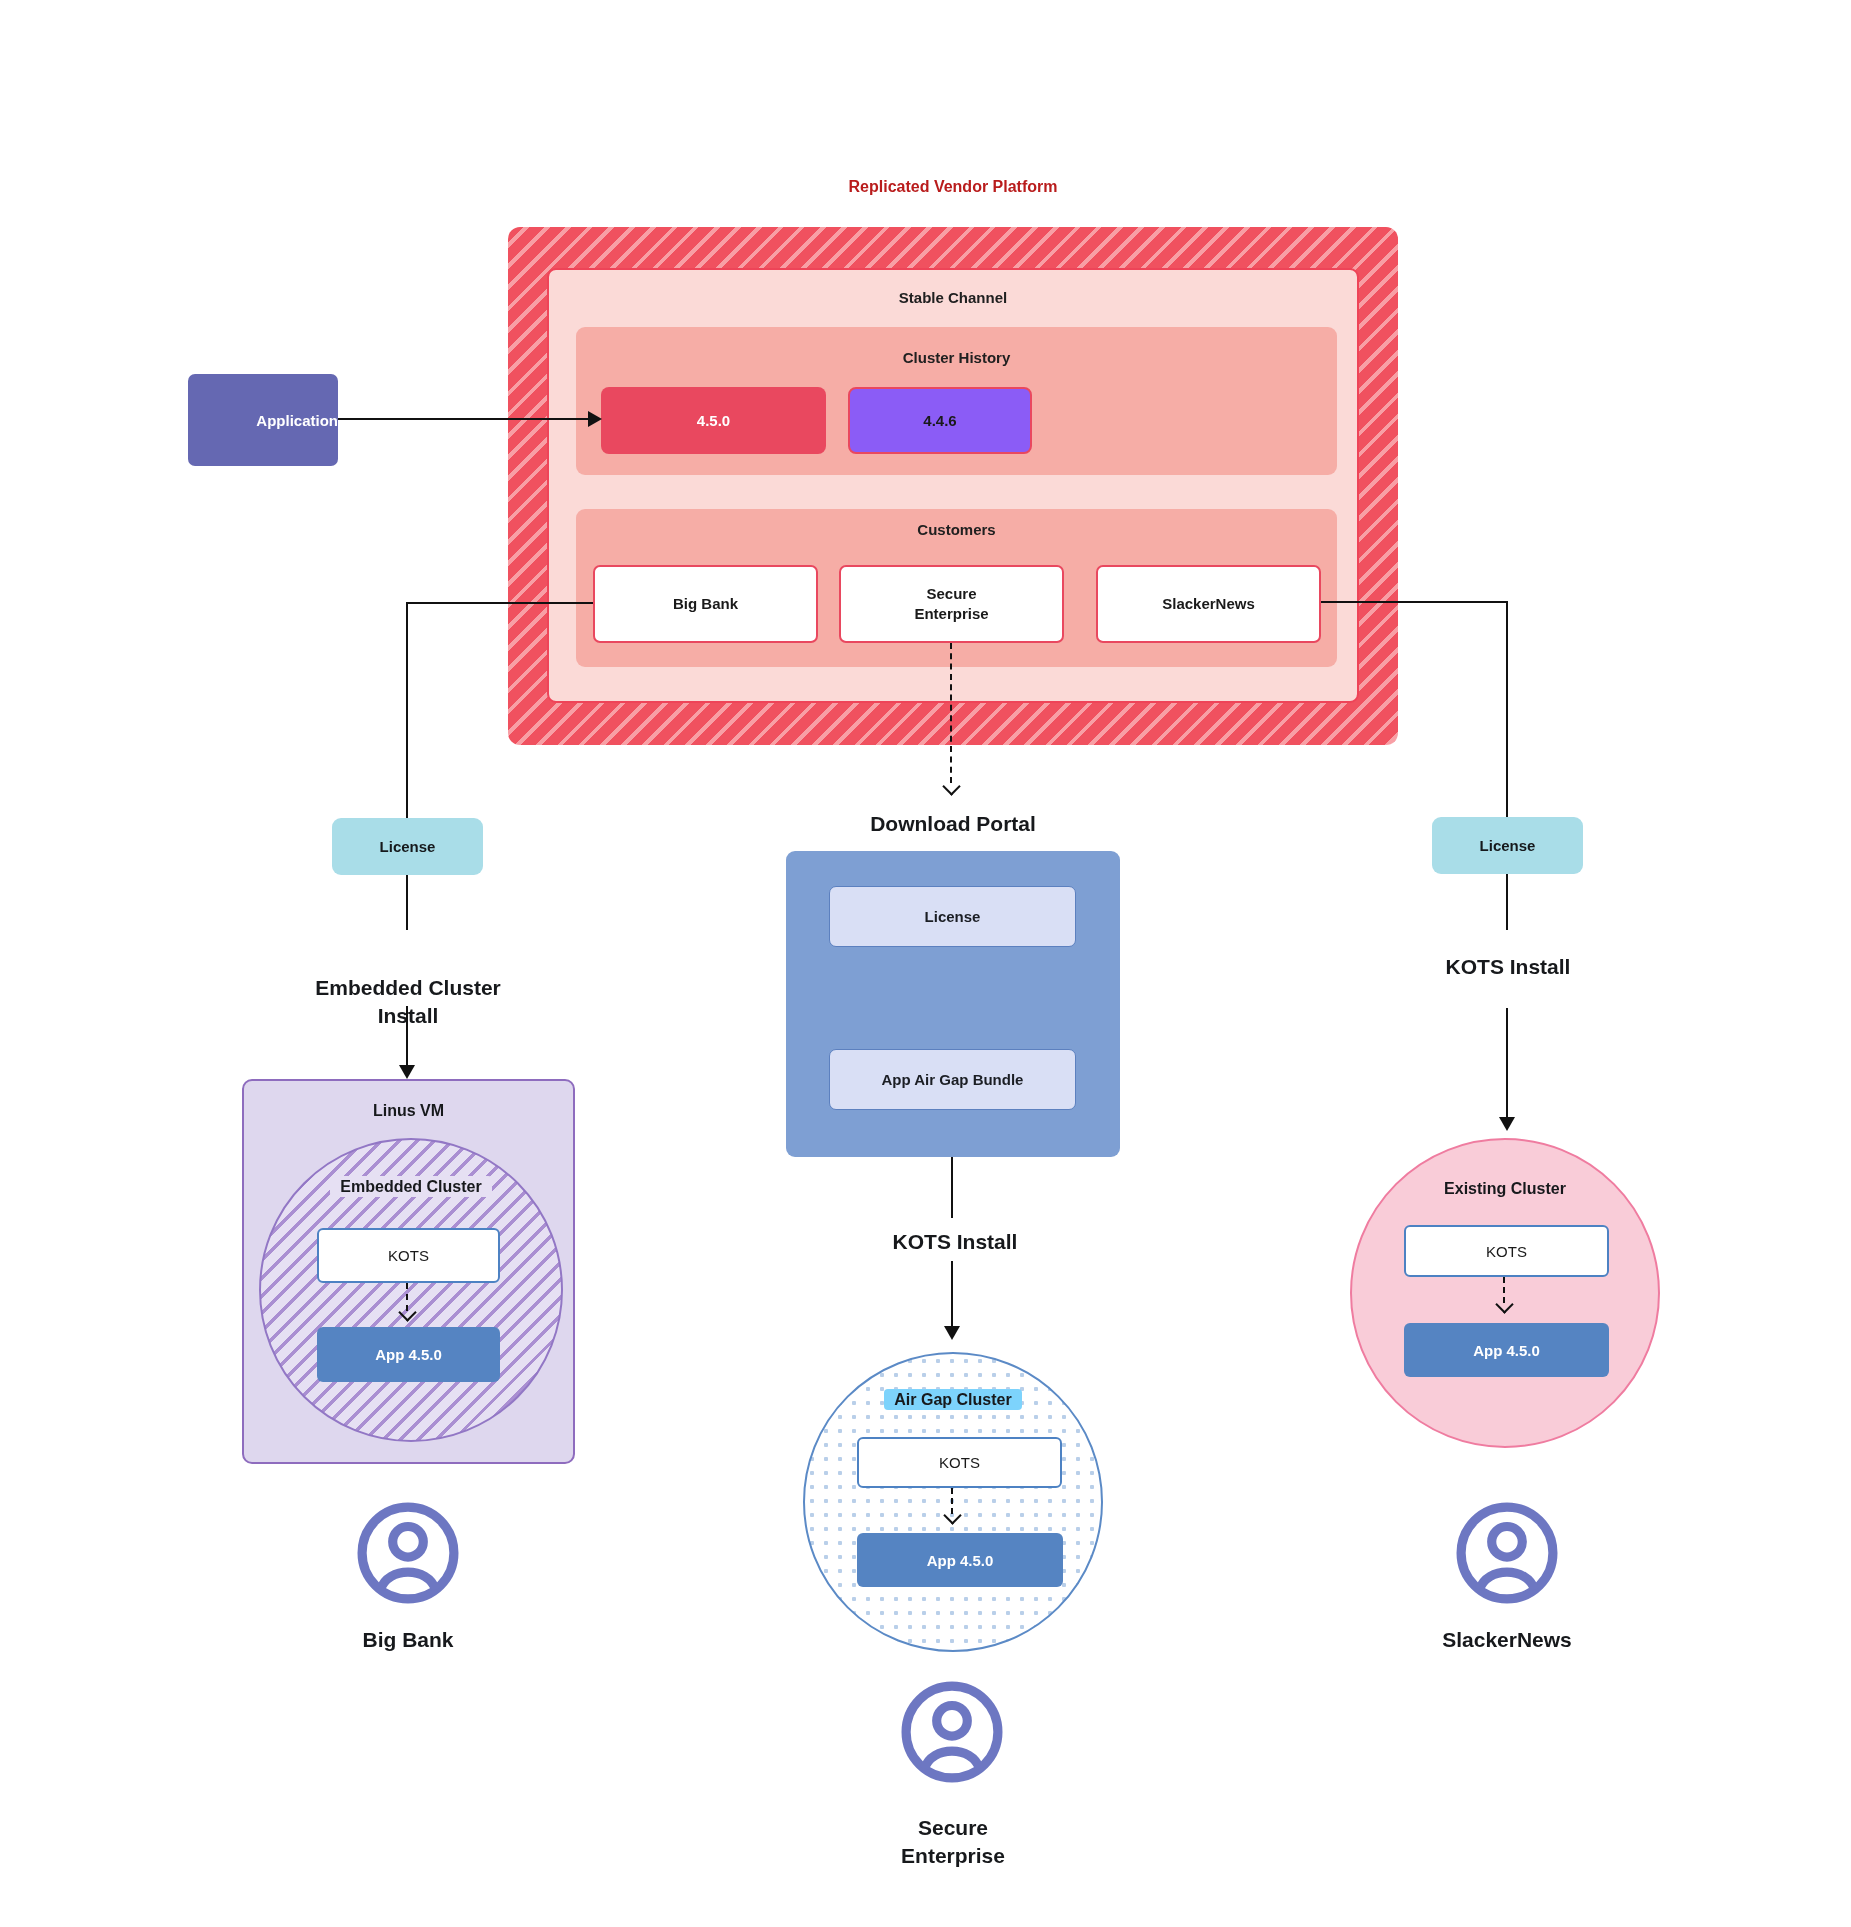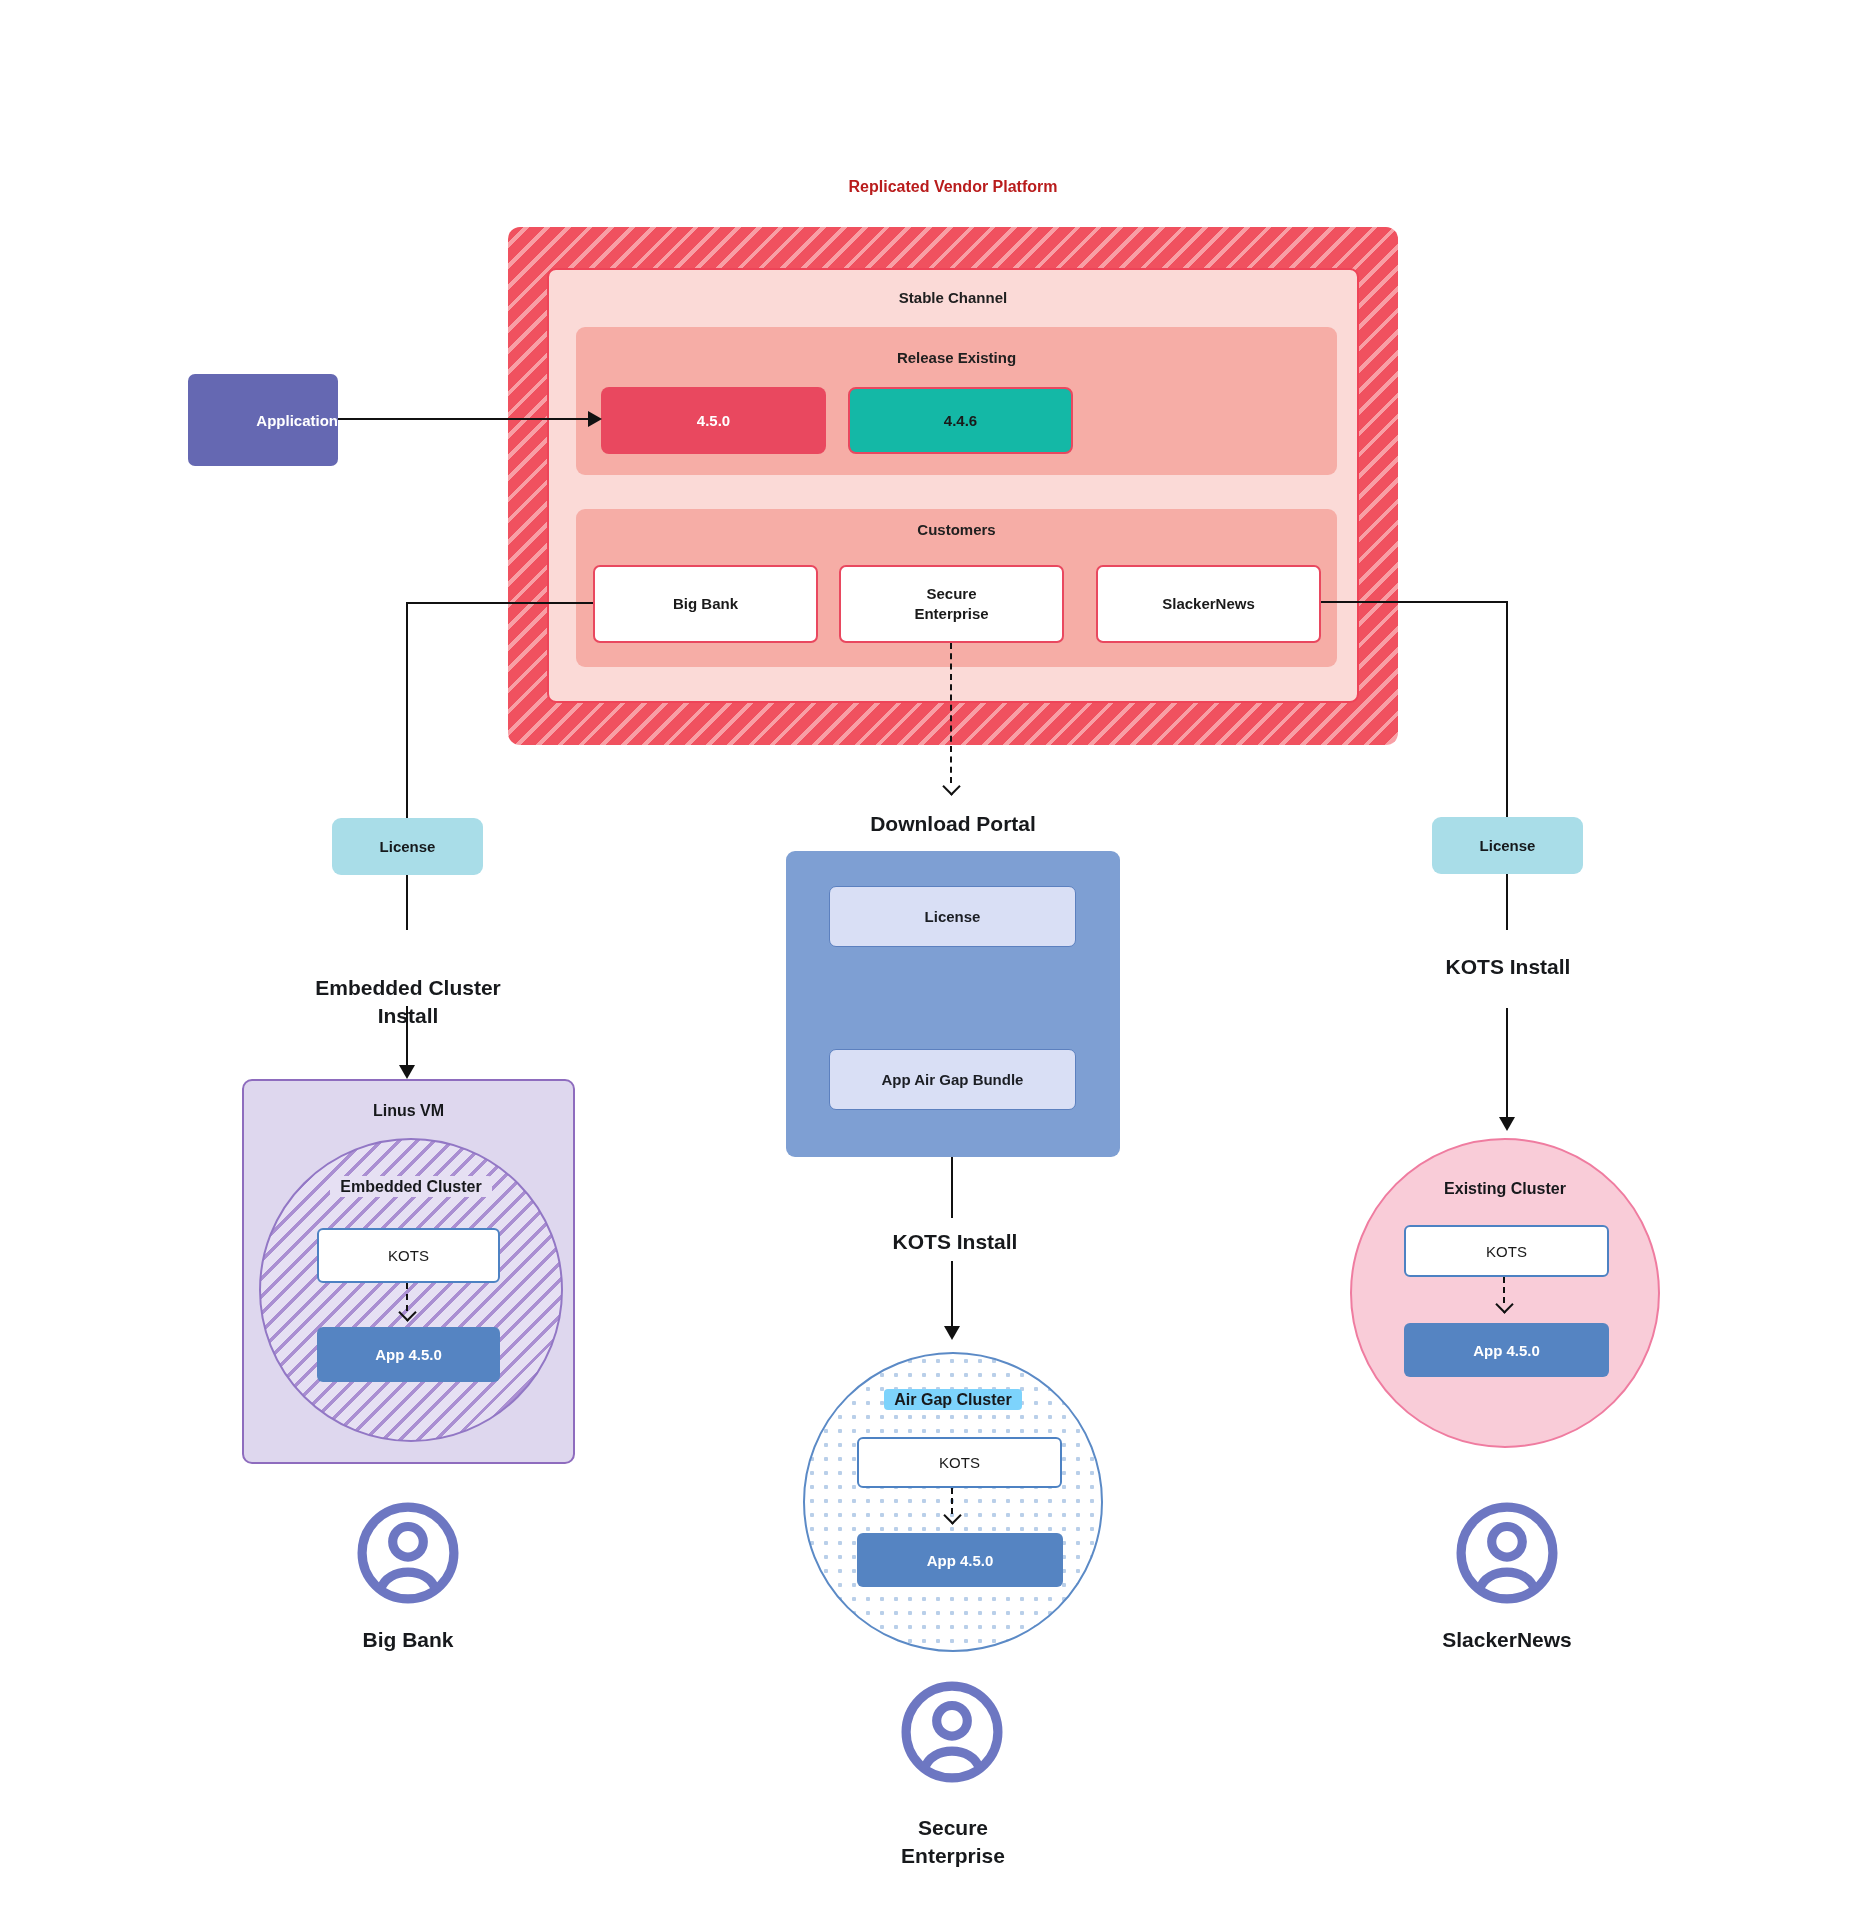--- a/index.html
+++ b/index.html
@@ -18,21 +18,21 @@
     background:#fbdad7;border:2.5px solid #ee4458;box-sizing:border-box;
   }
   .section-label{font-size:15px;font-weight:700;color:#202020;}
   .release-box{left:576px;top:327px;width:761px;height:148px;border-radius:9px;background:#f6ada6;}
   .customers-box{left:576px;top:509px;width:761px;height:158px;border-radius:9px;background:#f6ada6;}
   .rel-current{
     left:601px;top:387px;width:225px;height:67px;border-radius:8px;background:#e9485f;
     color:#ffffff;display:flex;align-items:center;justify-content:center;font-size:15px;font-weight:700;
   }
   .rel-prev{
-    left:848px;top:387px;width:225px;height:67px;border-radius:8px;background:#14b8a6;
+    left:848px;top:387px;width:184px;height:67px;border-radius:8px;background:#8b5cf6;
     border:2px solid #e9485f;box-sizing:border-box;
     display:flex;align-items:center;justify-content:center;font-size:15px;font-weight:700;
   }
   .cust-box{
     top:565px;width:225px;height:78px;border-radius:7px;background:#ffffff;
     border:2px solid #e9485f;box-sizing:border-box;
     display:flex;align-items:center;justify-content:center;font-size:15px;font-weight:700;
   }
   .cust-box .wrap{max-width:100px;text-align:center;line-height:1.35;}
 
@@ -111,21 +111,21 @@
 <div id="canvas">
 
   <div class="abs center-text title" style="left:653px;top:178px;width:600px;">Replicated Vendor Platform</div>
 
   <div class="abs outer-hatch"></div>
 
   <div class="abs stable-box"></div>
   <div class="abs center-text section-label" style="left:547px;top:289px;width:812px;">Stable Channel</div>
 
   <div class="abs release-box"></div>
-  <div class="abs center-text section-label" style="left:576px;top:349px;width:761px;">Release Existing</div>
+  <div class="abs center-text section-label" style="left:576px;top:349px;width:761px;">Cluster History</div>
   <div class="abs rel-current">
     <span>4.5.0</span>
   </div>
   <div class="abs rel-prev">
     <span>4.4.6</span>
   </div>
 
   <div class="abs customers-box"></div>
   <div class="abs center-text section-label" style="left:576px;top:521px;width:761px;">Customers</div>
   <div class="abs cust-box" style="left:593px;">

